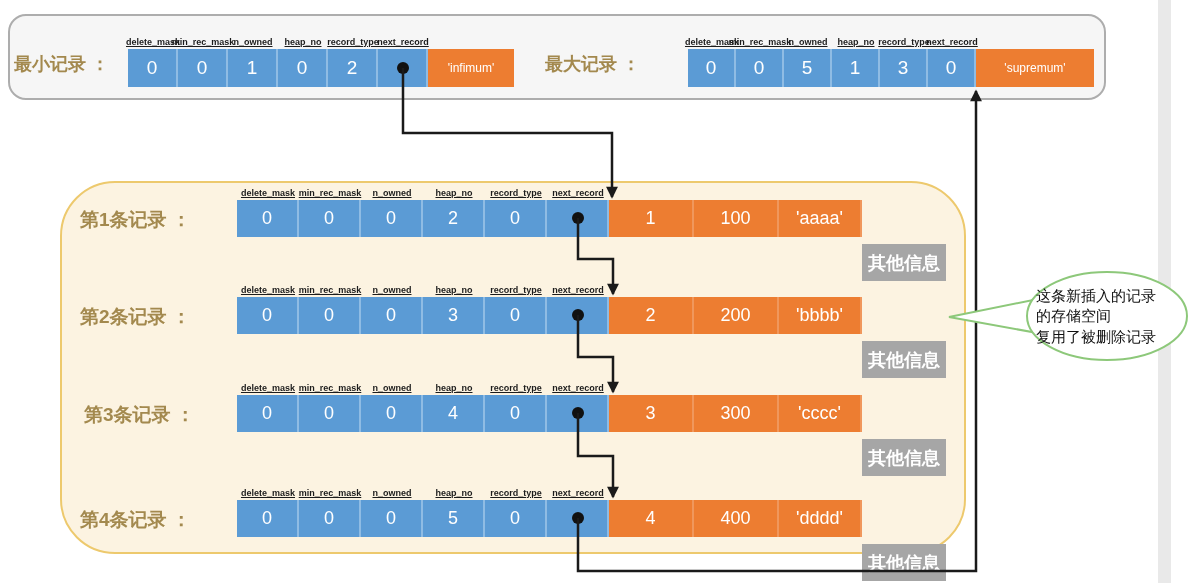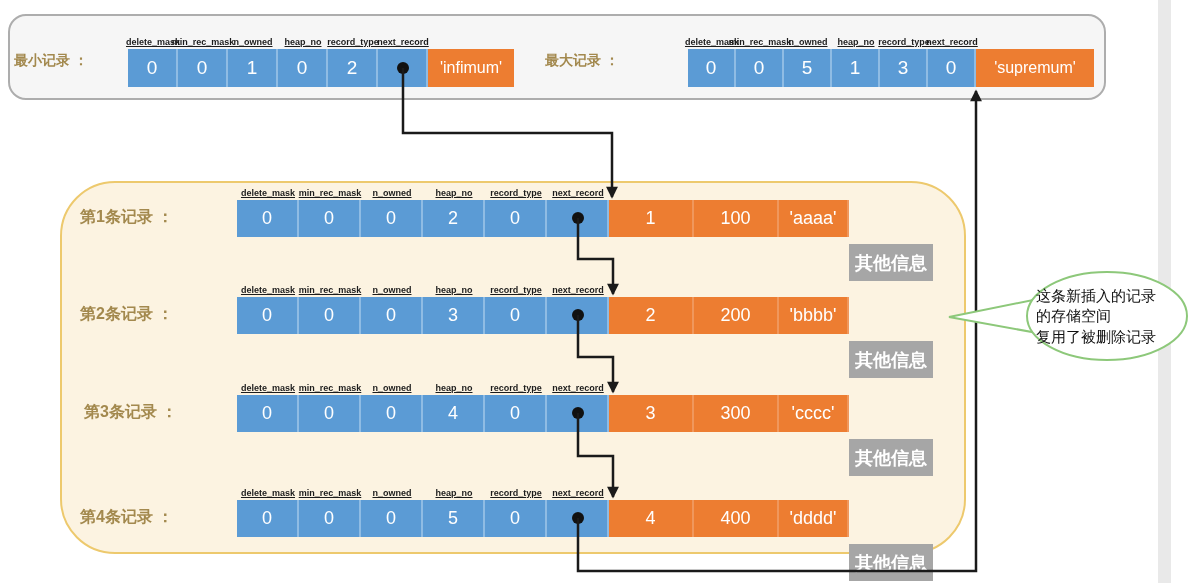--- a/index.html
+++ b/index.html
@@ -7,39 +7,39 @@
   #canvas{position:relative;width:1194px;height:583px;background:#ffffff;overflow:hidden;}
 
   .edge-band{position:absolute;top:0;left:1158px;width:13px;height:583px;background:#e9e9e9;}
 
   .top-box{position:absolute;left:8px;top:14px;width:1098px;height:86px;background:#f6f6f6;
            border:2px solid #adadad;border-radius:18px;box-sizing:border-box;}
   .yellow-box{position:absolute;left:60px;top:181px;width:906px;height:373px;background:#fcf3e1;
            border:2px solid #edc96d;border-radius:55px;box-sizing:border-box;}
 
   .gold-label{position:absolute;color:#a3894e;font-weight:bold;white-space:nowrap;}
-  .lbl-big{font-size:14px;}
-  .lbl-row{font-size:16px;}
+  .lbl-big{font-size:18px;}
+  .lbl-row{font-size:19px;}
 
   .hdrs{position:absolute;display:flex;}
   .hdr{font-size:9px;font-weight:bold;color:#1c1c1c;text-align:center;white-space:nowrap;
        display:flex;align-items:flex-end;justify-content:center;text-decoration:underline;}
 
   .cells{position:absolute;display:flex;}
   .c{box-sizing:border-box;height:38px;display:flex;align-items:center;justify-content:center;
      color:#ffffff;font-size:19px;}
   .rc .c{height:37px;font-size:18px;}
   .b{background:#5b9bd5;border-right:2px solid #8fbce4;}
   .b:last-child{border-right:none;}
-  .o{background:#ed7d31;font-size:16px;}
+  .o{background:#ed7d31;font-size:12px;}
   .o2{background:#ed7d31;border-right:2px solid #f0975c;font-size:16px;}
   .g{background:#a6a6a6;font-size:15px;font-weight:bold;}
 
   .w50{width:50px;} .w48{width:48px;} .w62{width:62px;}
-  .w86{width:86px;} .w118{width:118px;} .w85{width:85px;} .w83{width:70px;} .w84{width:84px;margin-top:44px;}
+  .w86{width:86px;} .w118{width:118px;} .w85{width:85px;} .w83{width:83px;} .w84{width:84px;margin-top:44px;}
 
   .callout-text{position:absolute;left:1036px;top:286px;width:150px;font-size:15px;font-weight:normal;
                 color:#111;line-height:1.35;white-space:nowrap;}
 
   svg.overlay{position:absolute;left:0;top:0;pointer-events:none;}
 </style>
 </head>
 <body>
 
 <div id="canvas">

